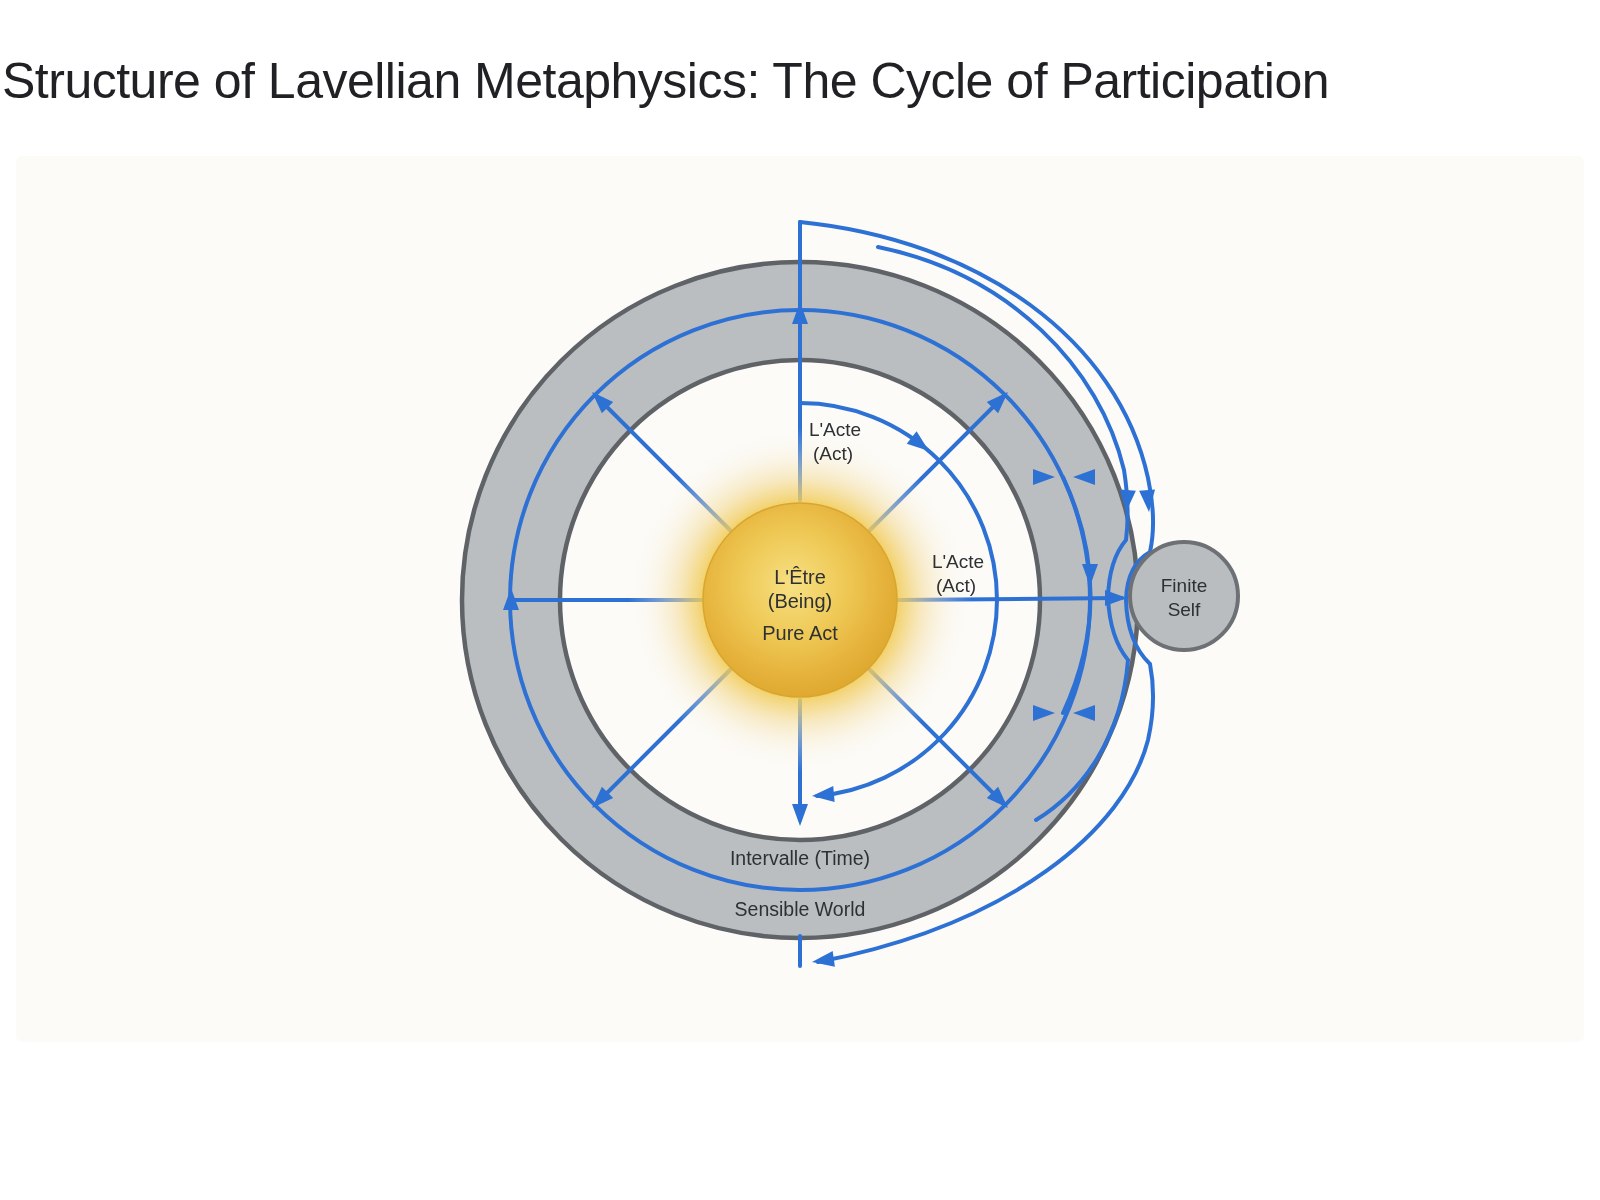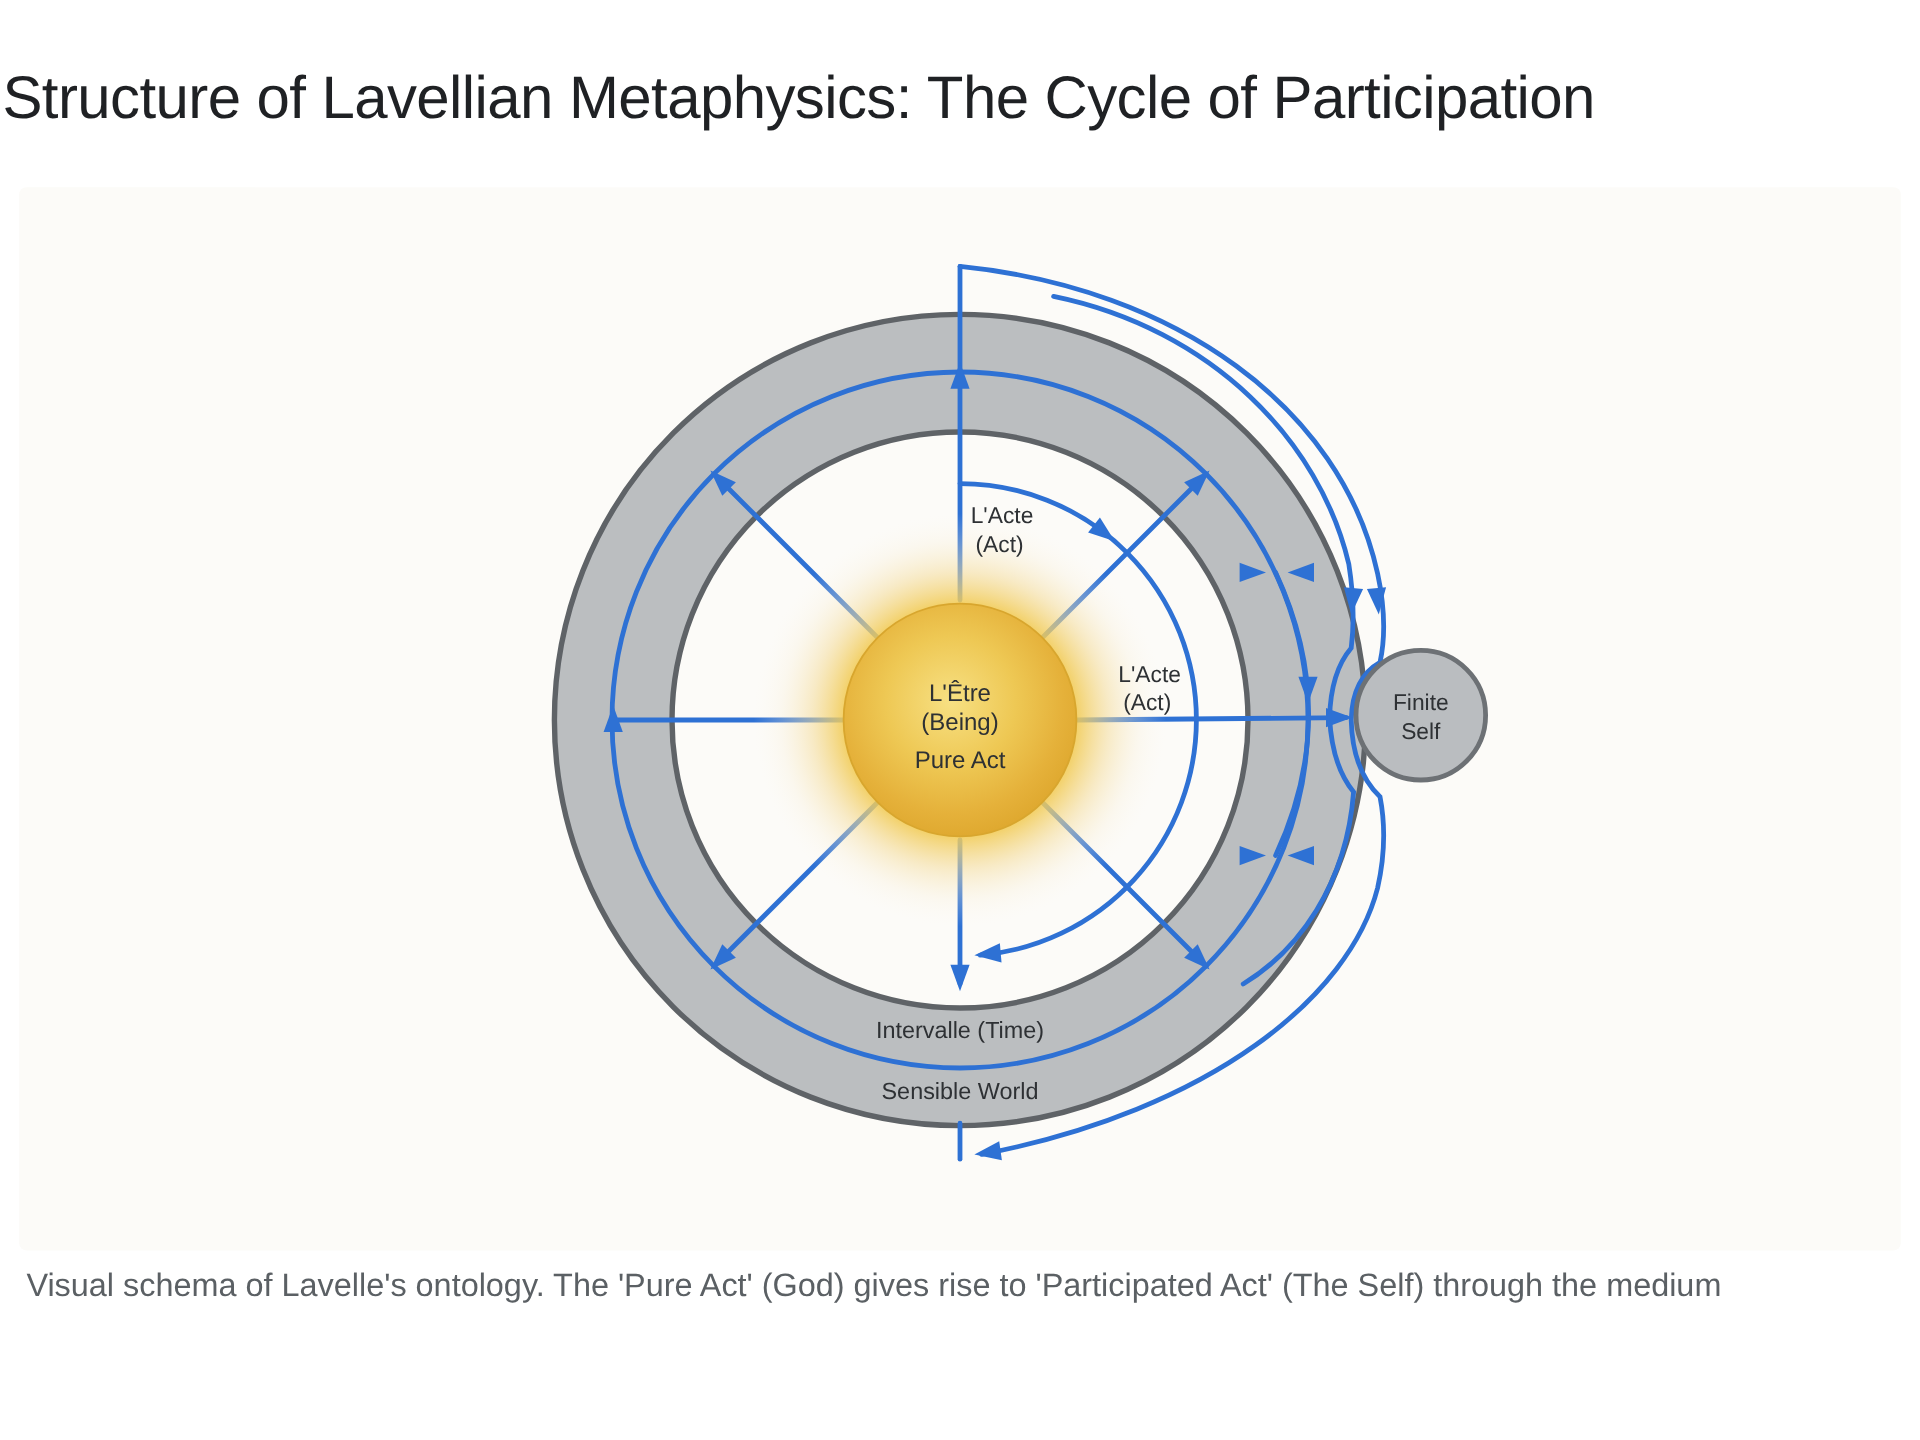--- a/index.html
+++ b/index.html
@@ -148,16 +148,16 @@
         <text class="diag-label" x="833" y="460" font-size="19" text-anchor="middle">(Act)</text>
         <text class="diag-label" x="958" y="568" font-size="19" text-anchor="middle">L'Acte</text>
         <text class="diag-label" x="956" y="592" font-size="19" text-anchor="middle">(Act)</text>
         <text class="diag-label" x="800" y="865" font-size="19.5" text-anchor="middle">Intervalle (Time)</text>
         <text class="diag-label" x="800" y="916" font-size="19.5" text-anchor="middle">Sensible World</text>
       </g>
     </svg>
   </div>
 
   <p class="caption">
-    <span>Visual schema of Lavelle's ontology. The 'Pure Act' (God) gives rise to 'Participated Act' (The Self) through the medium</span><br>
+    <br>
   </p>
 
 </div>
 
 </body></html>

